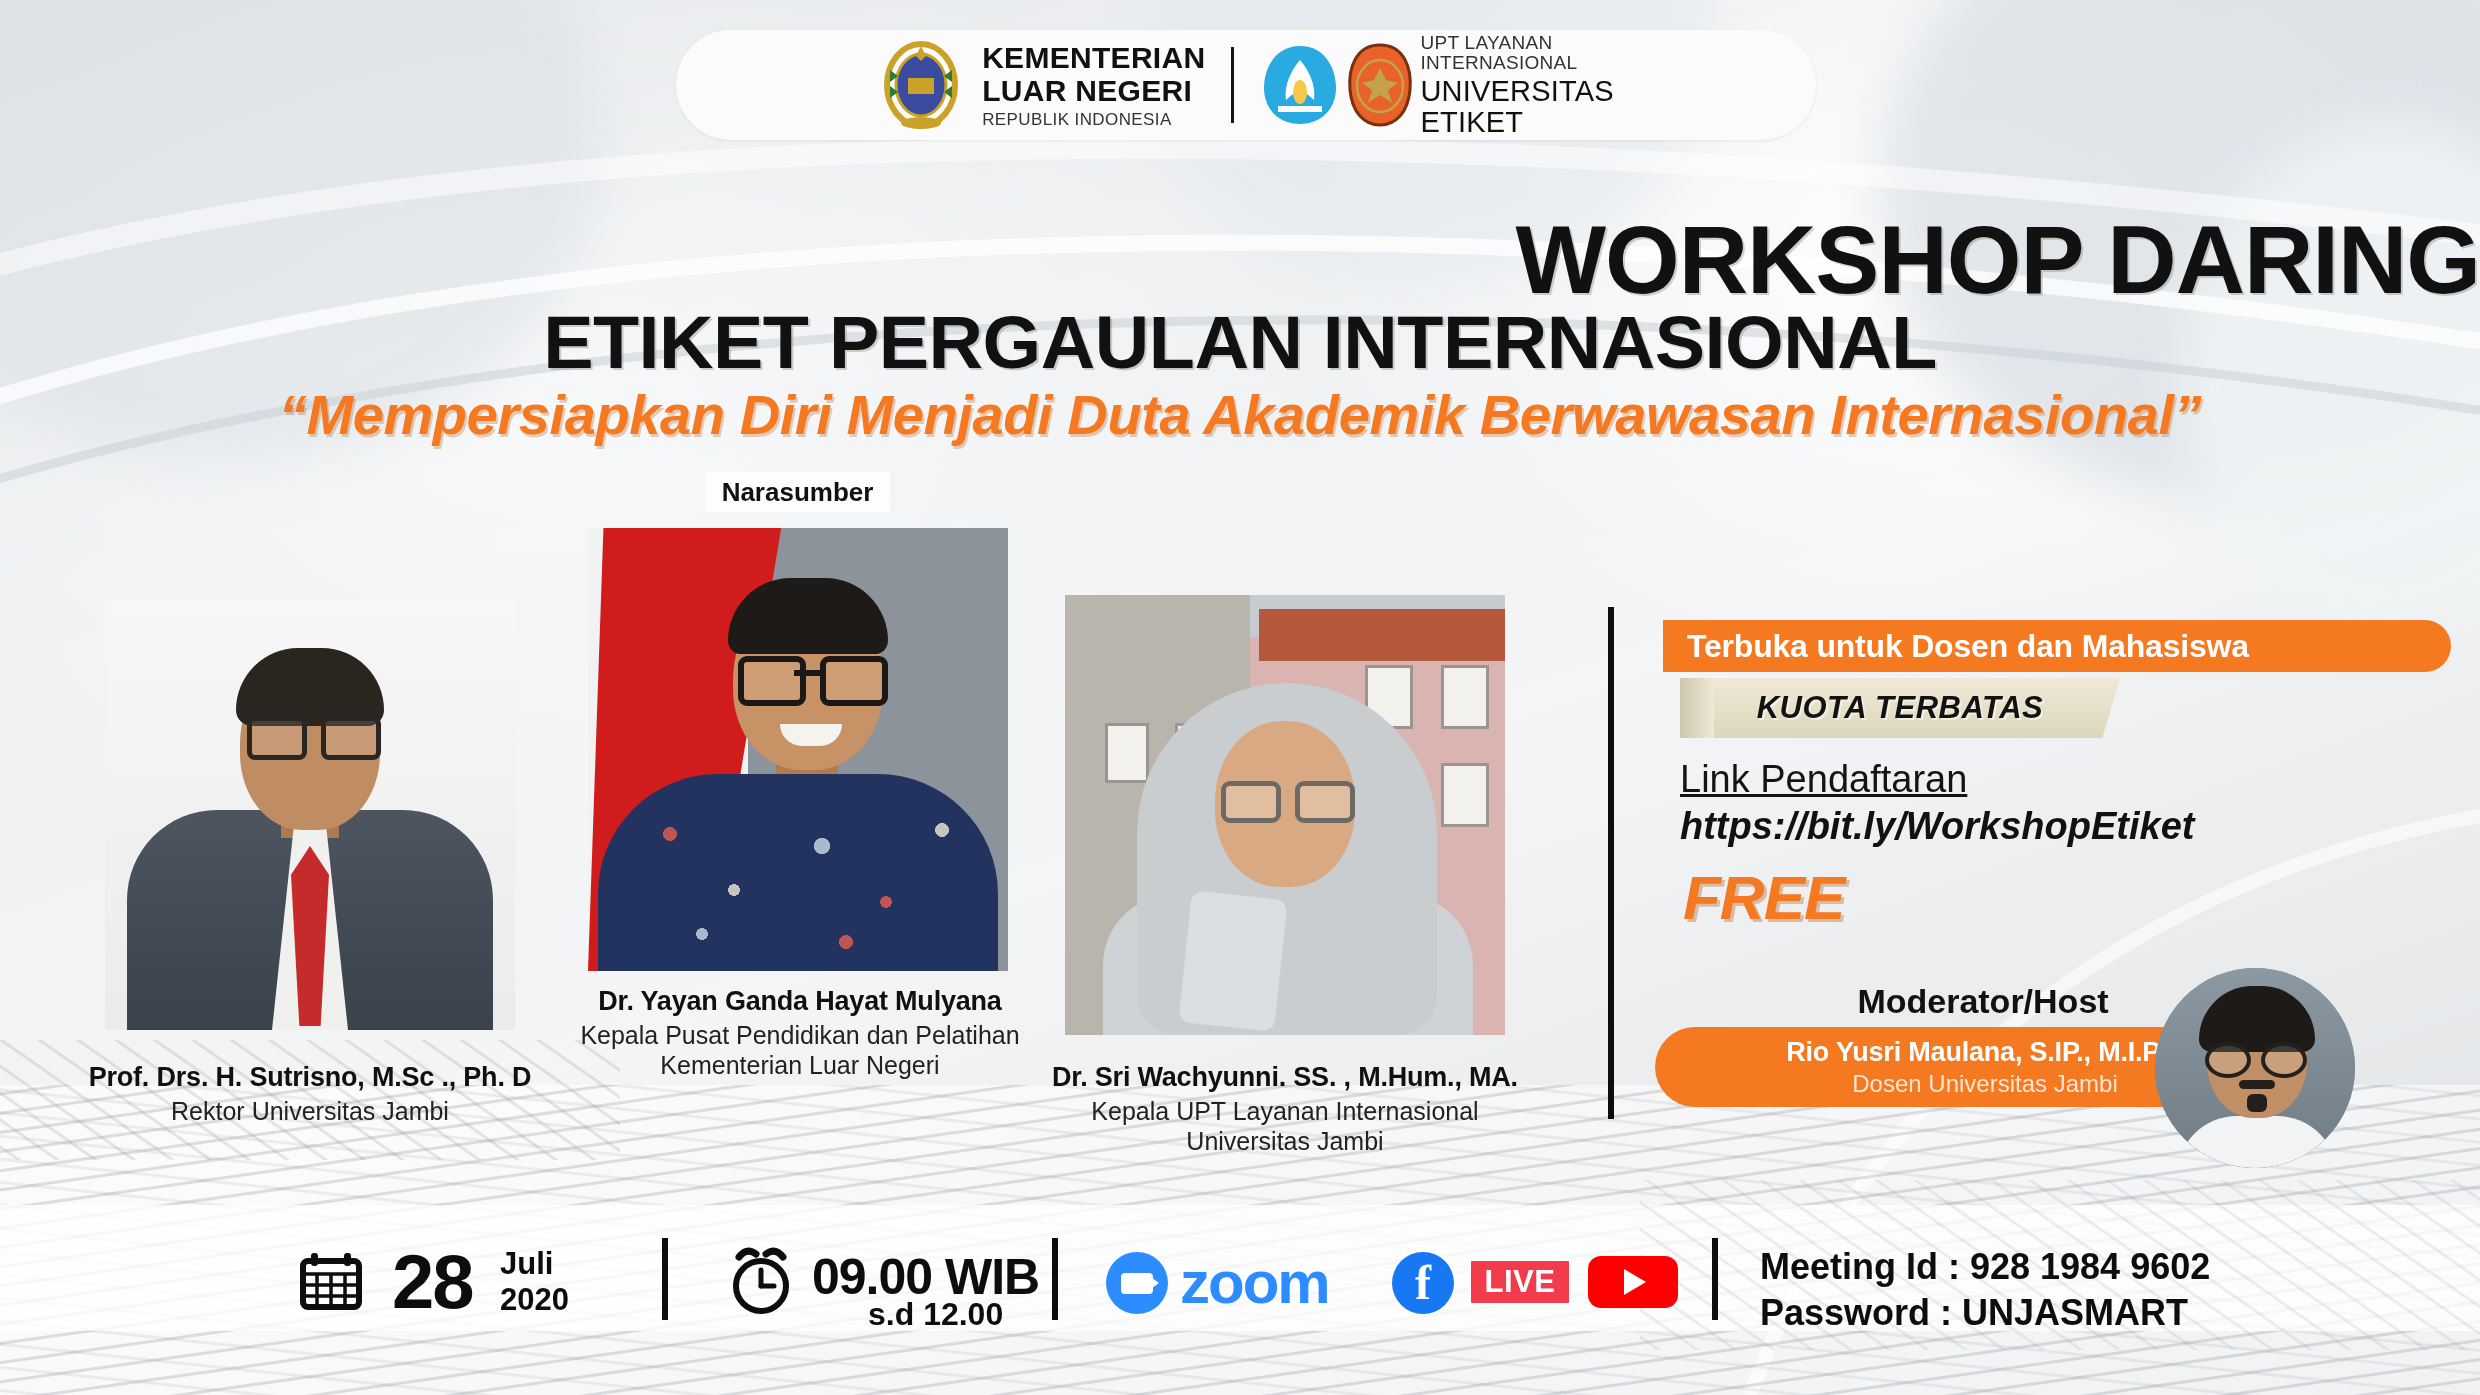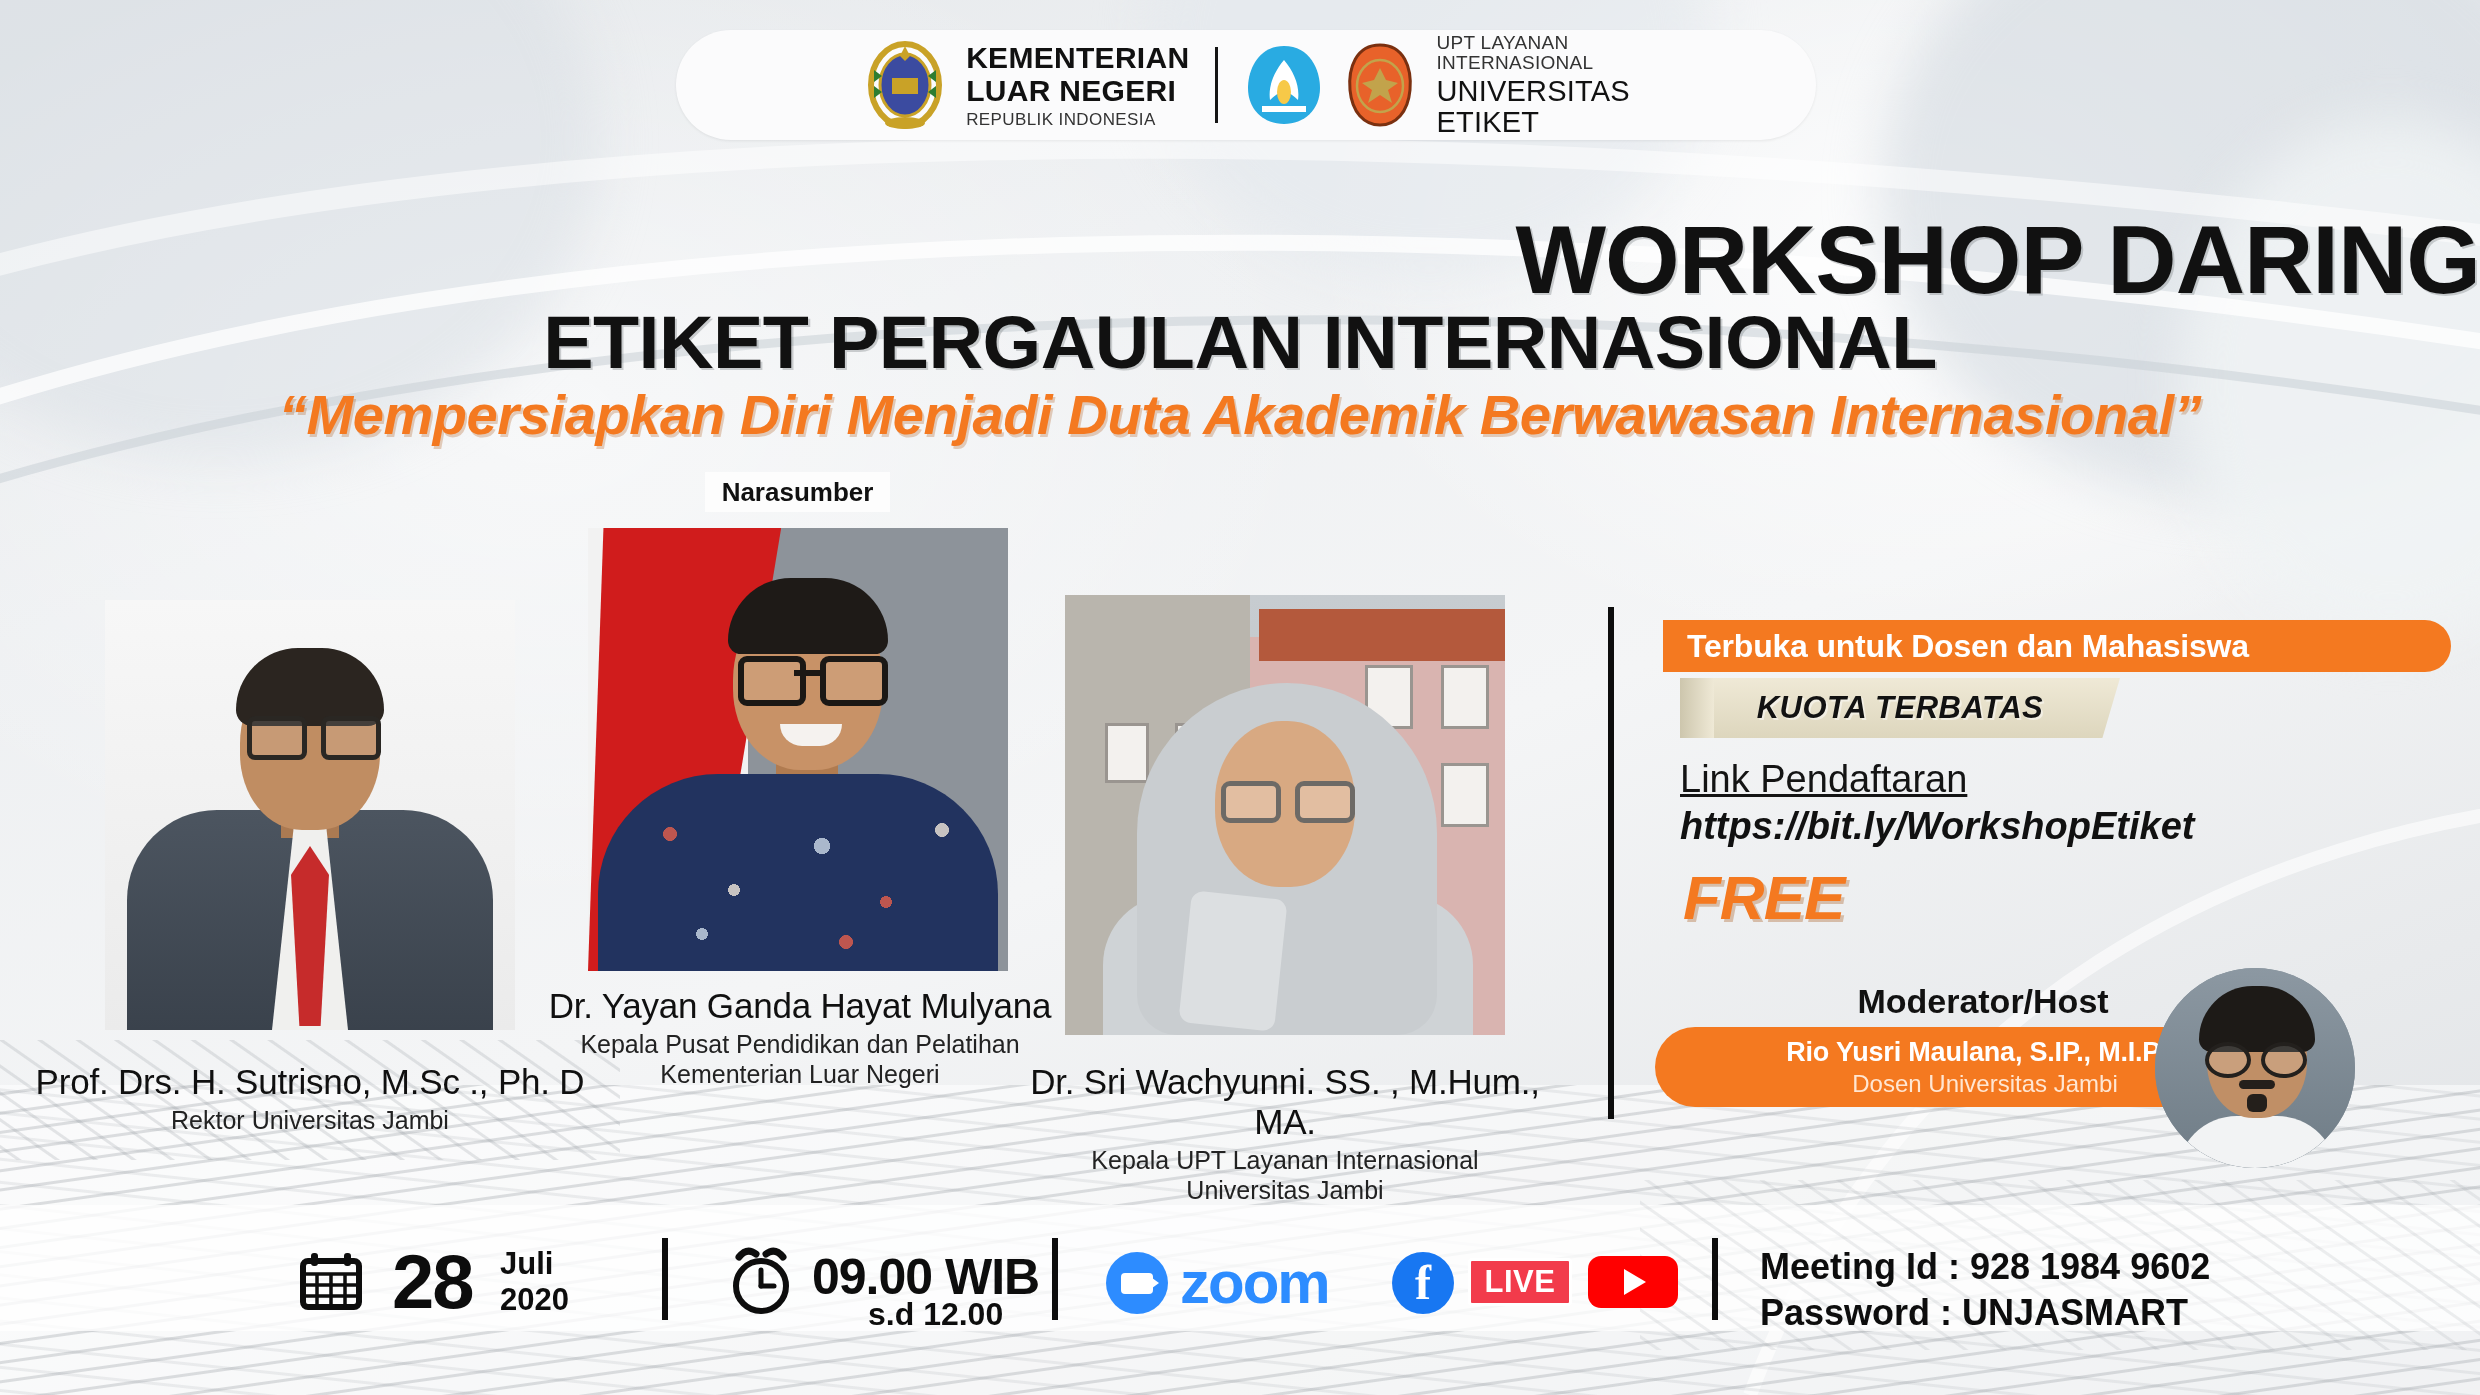--- a/index.html
+++ b/index.html
@@ -66,21 +66,21 @@
     background:#fbfbfc;border-radius:55px;
     display:flex;align-items:center;justify-content:center;gap:26px;
     box-shadow:0 1px 3px rgba(0,0,0,.07);
   }
   .kemlu-wrap{display:flex;align-items:center;gap:18px;}
   .kemlu-txt{line-height:1;}
   .kemlu-l1,.kemlu-l2{font-weight:bold;font-size:30px;letter-spacing:.3px;color:#111;display:block;}
   .kemlu-l2{margin-top:3px;}
   .kemlu-l3{display:block;font-size:17px;color:#333;margin-top:5px;letter-spacing:.4px;}
   .sep-v{width:3px;height:76px;background:#151515;}
-  .unja-wrap{display:flex;align-items:center;gap:16px;}
+  .unja-wrap{display:flex;align-items:center;}
   .unja-txt{line-height:1.06;}
   .unja-l1,.unja-l2{display:block;font-size:19px;color:#333;letter-spacing:.3px;}
   .unja-l3,.unja-l4{display:block;font-weight:normal;font-size:29px;color:#111;letter-spacing:.2px;}
   .unja-l3{margin-top:3px;}
 
   
   #title1{
     position:absolute;left:0;top:205px;width:2480px;text-align:right;
     font-size:96px;font-weight:bold;letter-spacing:-1px;color:#111;
     text-shadow:2px 2px 0 rgba(120,125,130,.35);
@@ -177,21 +177,21 @@
   #photo3 .coat{position:absolute;left:38px;top:300px;width:370px;height:145px;background:#cfd3d6;
     border-radius:70px 70px 0 0;}
   #photo3 .glassL,#photo3 .glassR{position:absolute;top:186px;width:50px;height:32px;
     border:5px solid #6d6a66;border-radius:9px;background:rgba(255,255,255,.25);}
   #photo3 .glassL{left:156px;} #photo3 .glassR{left:230px;}
   #photo3 .scarf{position:absolute;left:120px;top:300px;width:96px;height:132px;background:#dcdfe1;
     transform:rotate(6deg);border-radius:12px;}
 
   
   .cap{position:absolute;text-align:center;color:#101010;}
-  .cap .nm{font-weight:normal;font-size:35px;letter-spacing:-.2px;}
+  .cap .nm{font-weight:bold;font-size:27px;letter-spacing:-.2px;}
   .cap .rl{font-size:25px;line-height:1.18;margin-top:4px;color:#222;}
   #cap1{left:30px;top:1062px;width:560px;}
   #cap2{left:530px;top:986px;width:540px;}
   #cap3{left:1000px;top:1062px;width:570px;}
 
   
   #vdiv{position:absolute;left:1608px;top:607px;width:6px;height:512px;background:#0d0d0d;}
 
   
   #pill-open{

